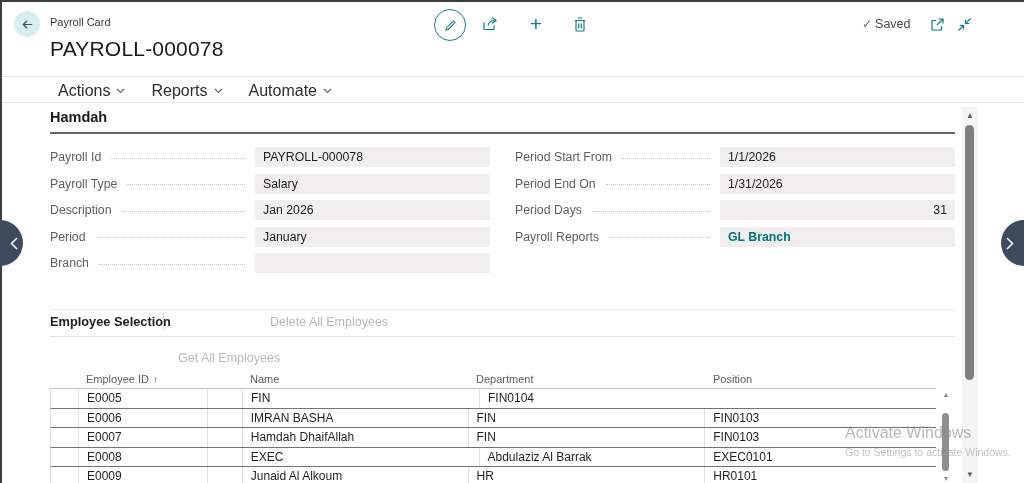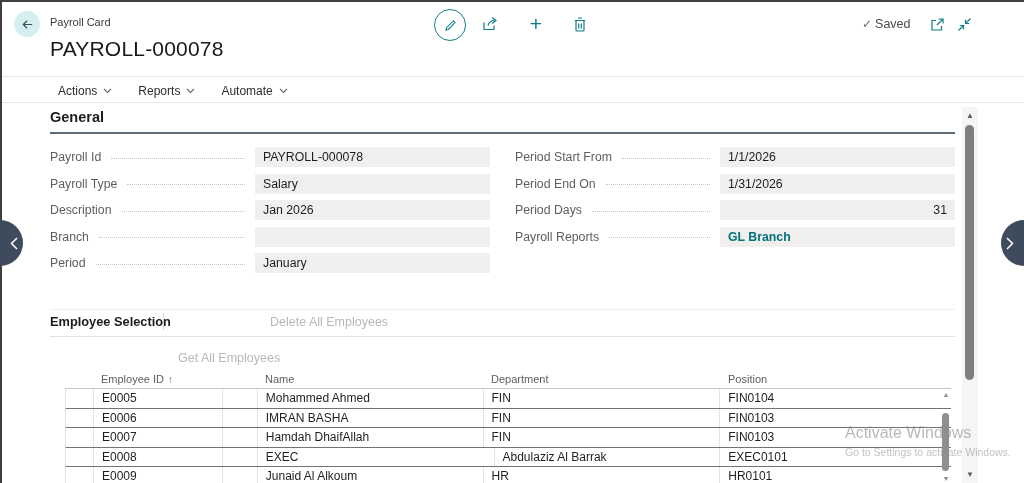--- a/index.html
+++ b/index.html
@@ -24,21 +24,21 @@
   .plus-btn{left:526px;top:12px;width:20px;height:24px;font-size:21px;font-weight:300;color:#0e7d86;line-height:22px;}
   .trash-btn{left:571px;top:15px;width:18px;height:18px;}
   .saved{position:absolute;left:862px;top:17px;font-size:12.5px;color:#494949;display:flex;align-items:center;gap:3px;}
   .saved .chk{color:#6b6b6b;font-size:12px;}
   .popout-btn{left:928px;top:15px;width:18px;height:18px;}
   .collapse-btn{left:955px;top:15px;width:18px;height:18px;}
   .hdiv1{position:absolute;left:0;top:76px;width:1024px;height:1px;background:#e6e6e6;}
 
   
   .menubar{position:absolute;left:58px;top:81px;height:20px;display:flex;gap:26px;}
-  .menu-item{display:flex;align-items:center;gap:6px;font-size:12px;color:#2d2c2b;cursor:pointer;}
+  .menu-item{display:flex;align-items:center;gap:6px;font-size:16px;color:#2d2c2b;cursor:pointer;}
   .hdiv2{position:absolute;left:0;top:102px;width:1024px;height:1px;background:#e6e6e6;}
 
   
   .sect-heading{position:absolute;left:50px;top:109px;font-size:14.5px;font-weight:700;color:#1c1c1c;}
   .sect-underline{position:absolute;left:50px;top:132px;width:905px;height:2px;background:#5c6b76;}
   .fcol{position:absolute;top:147px;width:440px;}
   .fcol-left{left:50px;}
   .fcol-right{left:515px;}
   .frow{display:flex;align-items:center;height:20px;margin-bottom:6.5px;}
   .flabel{font-size:12.3px;color:#605e5c;white-space:nowrap;flex:none;}
@@ -51,21 +51,21 @@
   
   .emp-topline{position:absolute;left:50px;top:309px;width:905px;height:1px;background:#ededed;}
   .emp-heading{position:absolute;left:50px;top:314px;font-size:12.8px;font-weight:700;color:#1c1c1c;}
   .emp-vline{position:absolute;left:163px;top:313px;width:1px;height:17px;background:#d6d6d6;}
   .emp-action{position:absolute;top:315px;font-size:12.5px;color:#bab8b6;cursor:pointer;}
   .emp-action.a1{left:178px;margin-top:36px;}
   .emp-action.a2{left:270px;}
   .emp-botline{position:absolute;left:50px;top:336px;width:905px;height:1px;background:#e2e2e2;}
 
   
-  .grid{position:absolute;left:50px;top:370px;width:886px;height:113px;overflow:hidden;margin-left:15px;}
+  .grid{position:absolute;left:50px;top:370px;width:886px;height:113px;overflow:hidden;}
   .ghead{display:flex;height:18px;align-items:center;border-bottom:1px solid #c8c6c4;
     font-size:11px;color:#605e5c;}
   .grow{display:flex;height:19.5px;align-items:flex-start;border-bottom:1px solid #737373;
     border-left:1px solid #e4e3e2;font-size:12px;color:#201f1e;cursor:pointer;box-sizing:border-box;}
   .cell{box-sizing:border-box;height:100%;display:flex;align-items:center;padding-left:8px;overflow:hidden;white-space:nowrap;}
   .c0{width:28px;padding-left:0;}
   .c1{width:129px;}
   .c2{width:35px;padding-left:0;}
   .c3{width:226px;}
   .c4{width:237px;}
@@ -188,48 +188,48 @@
     <span>Automate</span>
     <span>
         <svg width="9" height="6" viewBox="0 0 9 6">
           <path d="M1 1 l3.5 3.5 L8 1" fill="none" stroke="#666" stroke-width="1.1"></path>
         </svg>
       </span>
   </div>
 </div>
 <div class="hdiv2"></div>
 
-<div class="sect-heading">General</div>
+<div class="sect-heading">Hamdah</div>
 <div class="sect-underline"></div>
 
 <div class="fcol fcol-left">
   <div class="frow">
     <span class="flabel">Payroll Id</span>
     <span class="fdots"></span>
     <span class="fbox">PAYROLL-000078</span>
   </div>
   <div class="frow">
     <span class="flabel">Payroll Type</span>
     <span class="fdots"></span>
     <span class="fbox">Salary</span>
   </div>
   <div class="frow">
     <span class="flabel">Description</span>
     <span class="fdots"></span>
     <span class="fbox">Jan 2026</span>
   </div>
   <div class="frow">
+    <span class="flabel">Period</span>
+    <span class="fdots"></span>
+    <span class="fbox">January</span>
+  </div>
+  <div class="frow">
     <span class="flabel">Branch</span>
     <span class="fdots"></span>
     <span class="fbox"></span>
-  </div>
-  <div class="frow">
-    <span class="flabel">Period</span>
-    <span class="fdots"></span>
-    <span class="fbox">January</span>
   </div>
 </div>
 
 <div class="fcol fcol-right">
   <div class="frow">
     <span class="flabel">Period Start From</span>
     <span class="fdots"></span>
     <span class="fbox">1/1/2026</span>
   </div>
   <div class="frow">
@@ -272,21 +272,20 @@
       </div>
     <div class="cell c5">
         <span>Position</span>
       </div>
   </div>
 
   <div class="grow">
     <div class="cell c0"></div>
     <div class="cell c1">E0005</div>
     <div class="cell c2"></div>
-    <div class="cell c3">Mohammed Ahmed</div>
     <div class="cell c4">FIN</div>
     <div class="cell c5">FIN0104</div>
   </div>
   <div class="grow">
     <div class="cell c0"></div>
     <div class="cell c1">E0006</div>
     <div class="cell c2"></div>
     <div class="cell c3">IMRAN BASHA</div>
     <div class="cell c4">FIN</div>
     <div class="cell c5">FIN0103</div>

